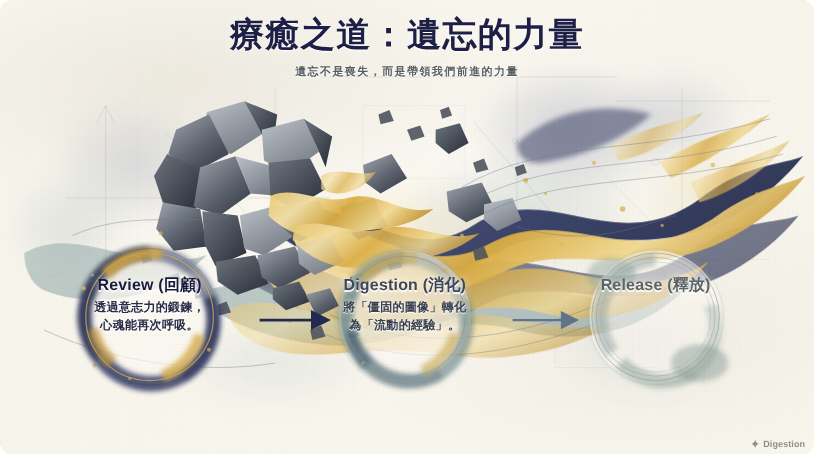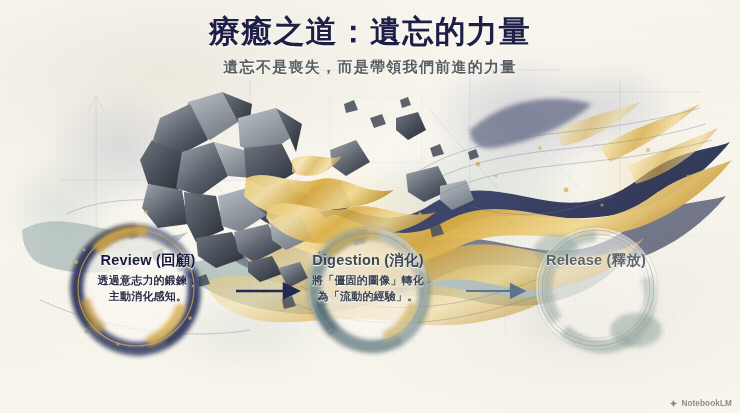--- a/index.html
+++ b/index.html
@@ -8,20 +8,21 @@
     padding: 0;
     background: #ffffff;
   }
   #poster {
     position: relative;
     width: 740px;
     height: 413px;
     overflow: hidden;
     background: #fde047;
     font-family: "Liberation Sans", "DejaVu Sans", sans-serif;
+    border-radius: 12px;
     -webkit-font-smoothing: antialiased;
   }
   
   .paper-wash {
     position: absolute;
     inset: 0;
     background:
       radial-gradient(ellipse 60% 45% at 22% 18%, rgba(226,222,210,0.55), rgba(250,247,239,0) 70%),
       radial-gradient(ellipse 55% 50% at 80% 72%, rgba(228,226,217,0.45), rgba(250,247,239,0) 72%),
       radial-gradient(ellipse 70% 60% at 50% 48%, rgba(253,251,245,0.9), rgba(250,247,239,0) 75%),
@@ -56,21 +57,21 @@
     margin: 0;
     font-size: 31px;
     line-height: 1.15;
     font-weight: 700;
     letter-spacing: 1.2px;
     color: #1e1f47;
     text-shadow: 0 1px 0 rgba(255,255,255,0.85), 0 0 10px rgba(250,247,239,0.9);
   }
   .sub-title {
     margin: 8px 0 0 0;
-    font-size: 15px;
+    font-size: 10px;
     font-weight: 600;
     letter-spacing: 1.3px;
     color: #575f63;
     text-shadow: 0 1px 0 rgba(255,255,255,0.9), 0 0 9px rgba(250,247,239,0.95);
   }
   
   .stage-row {
     position: absolute;
     left: 0;
     top: 222px;
@@ -99,21 +100,21 @@
     text-shadow: 0 1px 0 rgba(255,255,255,0.9), 0 0 8px rgba(252,250,244,0.95);
   }
   .stage-desc {
     margin: 4px 0 0 0;
     font-size: 11px;
     font-weight: 600;
     line-height: 1.45;
     letter-spacing: .2px;
     text-shadow: 0 1px 0 rgba(255,255,255,0.9), 0 0 7px rgba(252,250,244,0.95);
   }
-  #stage-review  { left: 60px;  }
+  #stage-review  { left: 48px;  }
   #stage-digest  { left: 280px; }
   #stage-release { left: 508px; text-decoration: underline; }
 
   #stage-review  .stage-title { color: #171a3c; }
   #stage-review  .stage-desc  { color: #2a2c48; }
   #stage-digest  .stage-title { color: #3e4757; }
   #stage-digest  .stage-desc  { color: #3a4250; }
   #stage-release .stage-title { color: #5b6469; }
   #stage-release .stage-desc  { color: #4b5358; }
 
@@ -456,21 +457,21 @@
     <p class="sub-title">遺忘不是喪失，而是帶領我們前進的力量</p>
   </div>
 
   <div class="stage-row">
 
     <div class="stage" id="stage-review">
       <div class="stage-inner">
         <p class="stage-title">Review (回顧)</p>
         <p class="stage-desc">
           <span>透過意志力的鍛鍊，</span><br>
-          <span>主動消化感知。</span>
+          <span>心魂能再次呼吸。</span>
         </p>
       </div>
     </div>
 
     <div class="arrow" id="arrow-1"></div>
 
     <div class="stage" id="stage-digest">
       <div class="stage-inner">
         <p class="stage-title">Digestion (消化)</p>
         <p class="stage-desc">
@@ -487,16 +488,16 @@
         <p class="stage-title">Release (釋放)</p>
       </div>
     </div>
   </div>
 
 
   <div class="watermark">
     <svg class="wm-icon" width="9" height="9" viewBox="0 0 24 24" xmlns="http://www.w3.org/2000/svg">
       <path d="M12 2 C12.9 7.2 16.8 11.1 22 12 C16.8 12.9 12.9 16.8 12 22 C11.1 16.8 7.2 12.9 2 12 C7.2 11.1 11.1 7.2 12 2 Z" fill="#4e4e52"></path>
     </svg>
-    <span class="wm-label">NotebookLM</span>
+    <span class="wm-label">Digestion</span>
   </div>
 
 </div>
 
 </body></html>

